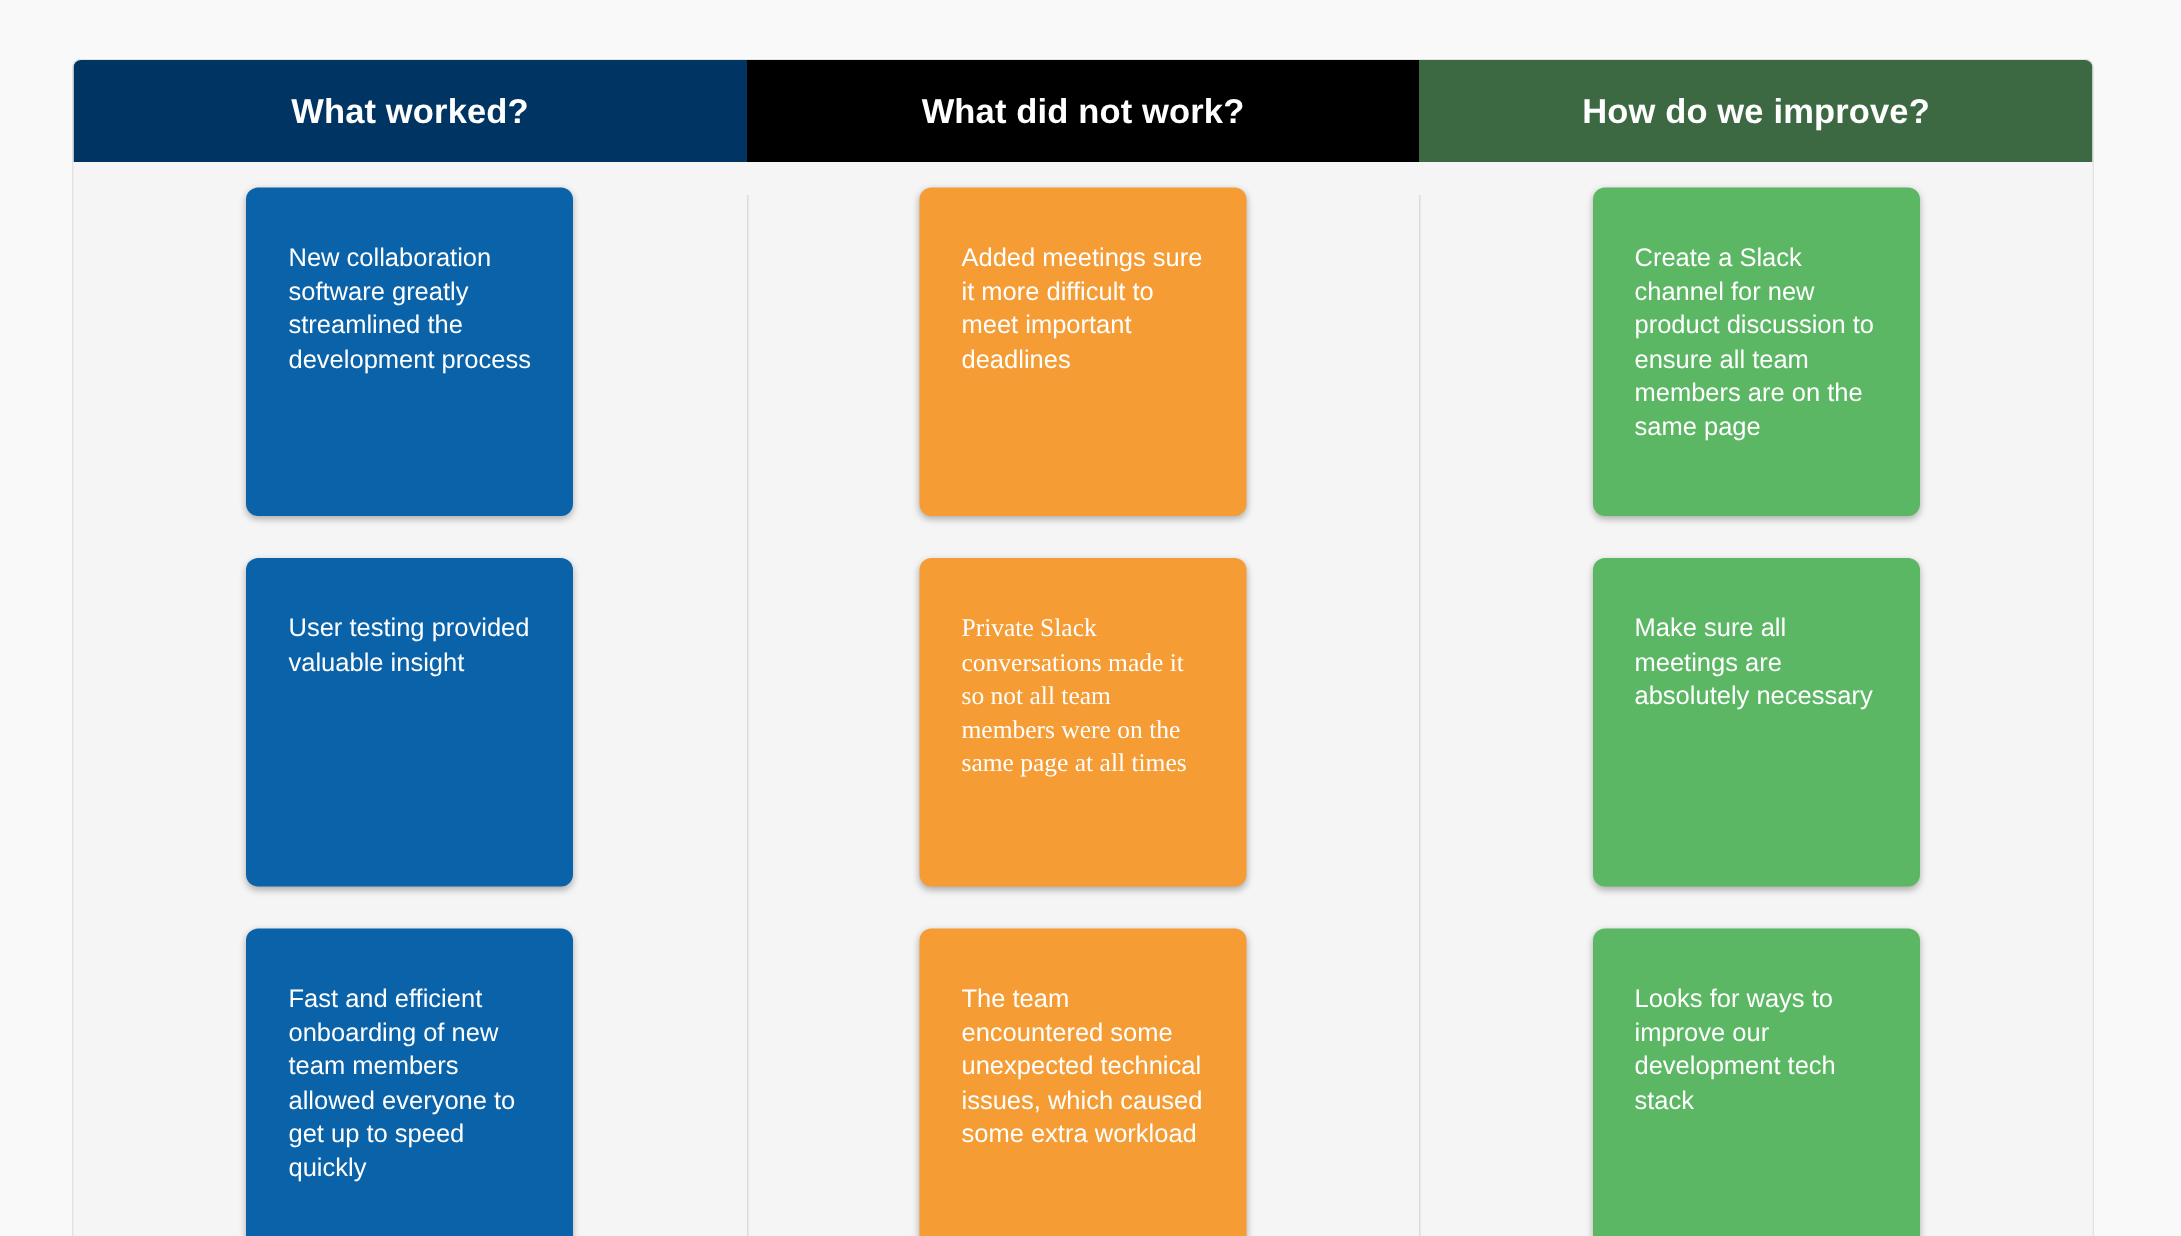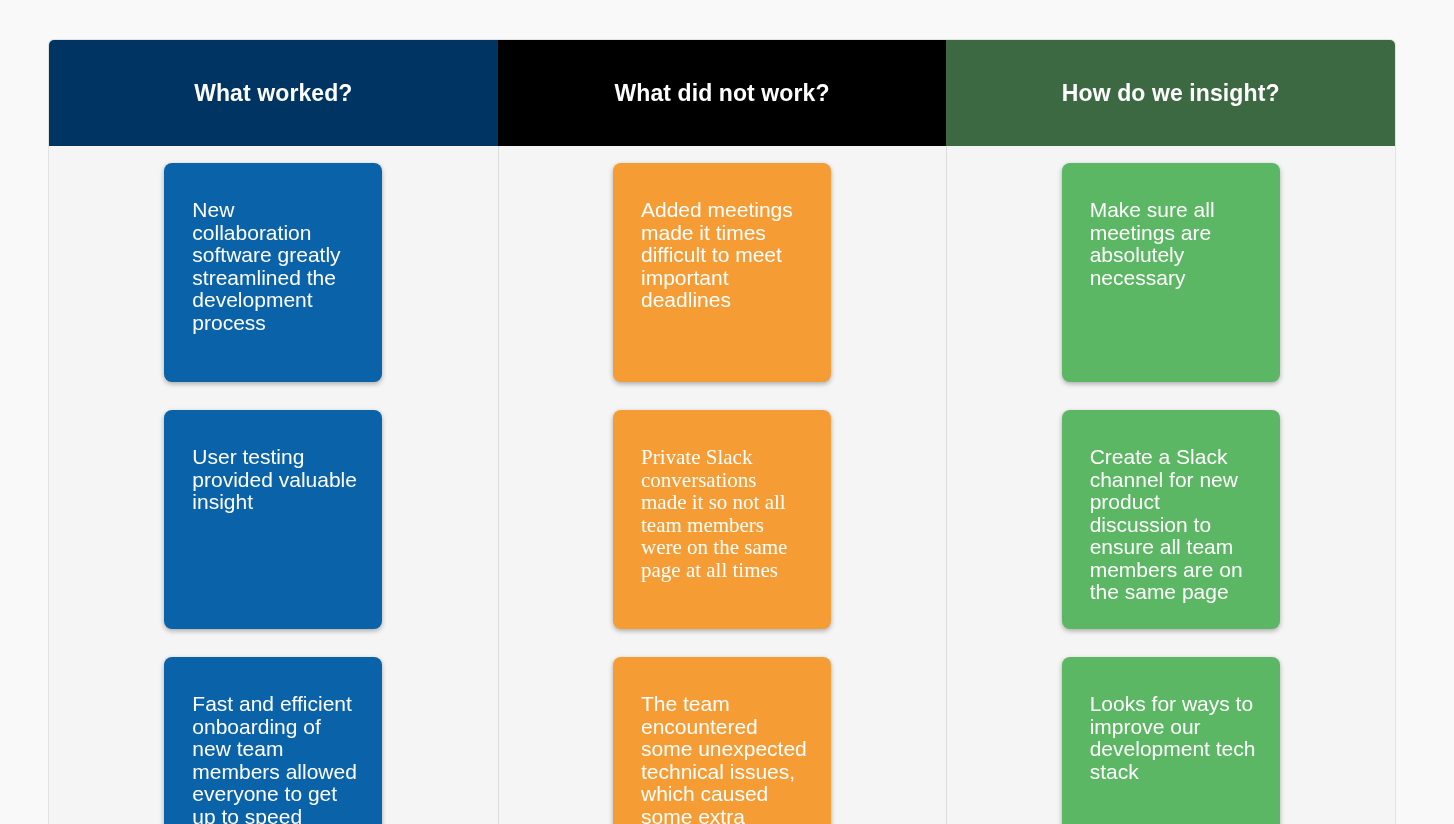--- a/index.html
+++ b/index.html
@@ -41,21 +41,21 @@
     position: absolute;
     left: 0;
     top: 90px;
     bottom: 0;
     width: 1px;
     background: #dcdcdc;
     z-index: 2;
   }
 
   .col-header {
-    height: 106px;
+    height: 68px;
     display: flex;
     align-items: center;
     justify-content: center;
     color: #ffffff;
     font-size: 23px;
     font-weight: bold;
     letter-spacing: 0.1px;
     flex: 0 0 auto;
     position: relative;
     z-index: 3;
@@ -74,21 +74,21 @@
     overflow: hidden;
   }
 
   .card {
     width: 218px;
     min-height: 219px;
     box-sizing: border-box;
     border-radius: 8px;
     padding: 36px 24px 20px 28px;
     color: #ffffff;
-    font-size: 21px;
+    font-size: 17px;
     line-height: 22.5px;
     box-shadow: 0 2px 5px rgba(0,0,0,0.30);
     flex: 0 0 auto;
     word-wrap: break-word;
   }
 </style>
 </head>
 <body>
 
 <div id="board">
@@ -96,26 +96,26 @@
       <div class="col-header" style="background: rgb(0, 52, 98);">What worked?</div>
       <div class="col-body">
         <div class="card" style="background: rgb(10, 98, 169);">New collaboration software greatly streamlined the development process</div>
         <div class="card" style="background: rgb(10, 98, 169);">User testing provided valuable insight</div>
         <div class="card" style="background: rgb(10, 98, 169);">Fast and efficient onboarding of new team members allowed everyone to get up to speed quickly</div>
       </div>
     </div>
     <div class="column">
       <div class="col-header" style="background: #000000;">What did not work?</div>
       <div class="col-body">
-        <div class="card" style="background: rgb(245, 156, 53);">Added meetings made it times difficult to meet important deadlines</div>
+        <div class="card" style="background: rgb(245, 156, 53);">Added meetings sure it more difficult to meet important deadlines</div>
         <div class="card" style="background: rgb(245, 156, 53); font-family: Liberation Serif, serif;">Private Slack conversations made it so not all team members were on the same page at all times</div>
         <div class="card" style="background: rgb(245, 156, 53);">The team encountered some unexpected technical issues, which caused some extra workload</div>
       </div>
     </div>
     <div class="column">
-      <div class="col-header" style="background: rgb(60, 104, 66);">How do we insight?</div>
+      <div class="col-header" style="background: rgb(60, 104, 66);">How do we improve?</div>
       <div class="col-body">
+        <div class="card" style="background: rgb(92, 183, 100);">Create a Slack channel for new product discussion to ensure all team members are on the same page</div>
         <div class="card" style="background: rgb(92, 183, 100);">Make sure all meetings are absolutely necessary</div>
-        <div class="card" style="background: rgb(92, 183, 100);">Create a Slack channel for new product discussion to ensure all team members are on the same page</div>
         <div class="card" style="background: rgb(92, 183, 100);">Looks for ways to improve our development tech stack</div>
       </div>
     </div>
   </div>
 
 </body></html>

